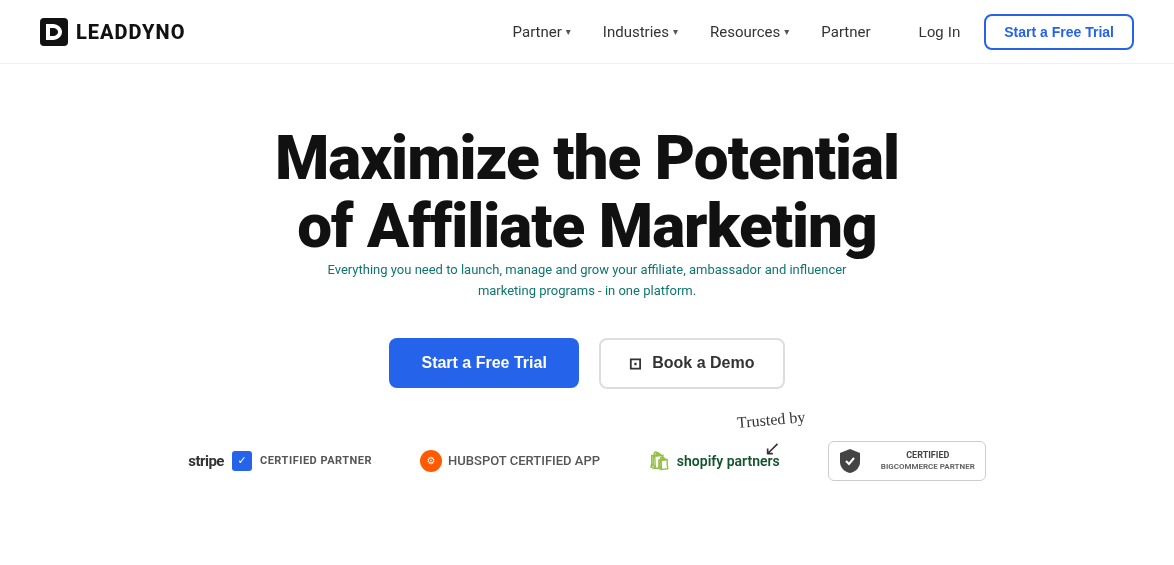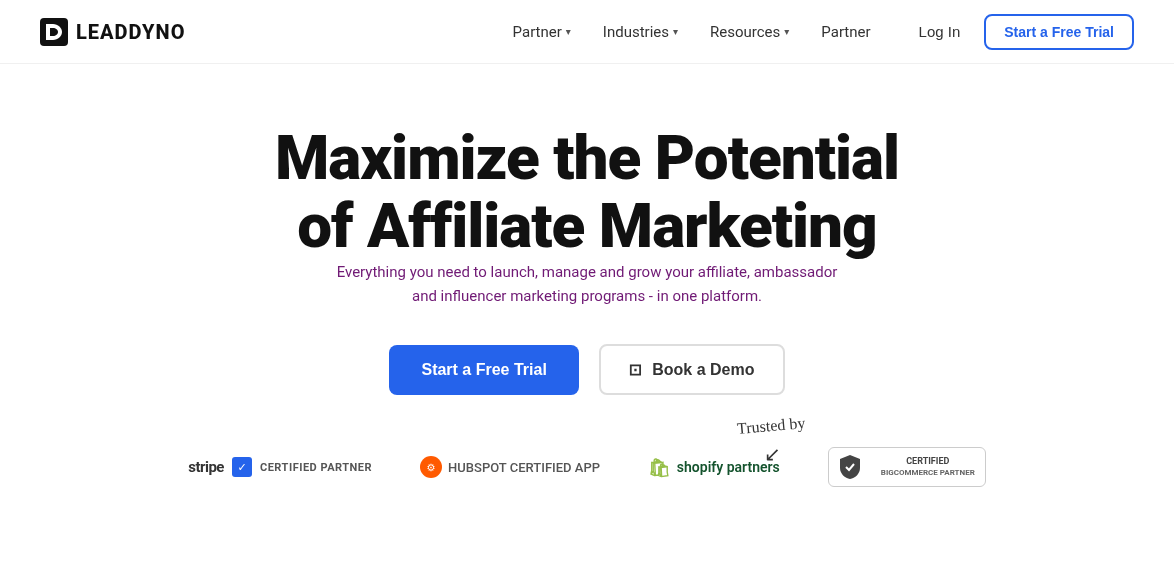--- a/index.html
+++ b/index.html
@@ -88,22 +88,22 @@
     }
     .hero-title {
       font-size: 62px;
       font-weight: 900;
       color: #111;
       line-height: 1.1;
       max-width: 800px;
       letter-spacing: -1px;
     }
     .hero-subtitle {
-      font-size: 15px;
-      color: #701a75;
+      font-size: 13px;
+      color: #0f766e;
       max-width: 520px;
       line-height: 1.6;
       margin-bottom: 36px;
     }
     .hero-buttons {
       display: flex;
       align-items: center;
       gap: 20px;
       margin-bottom: 52px;
     }

